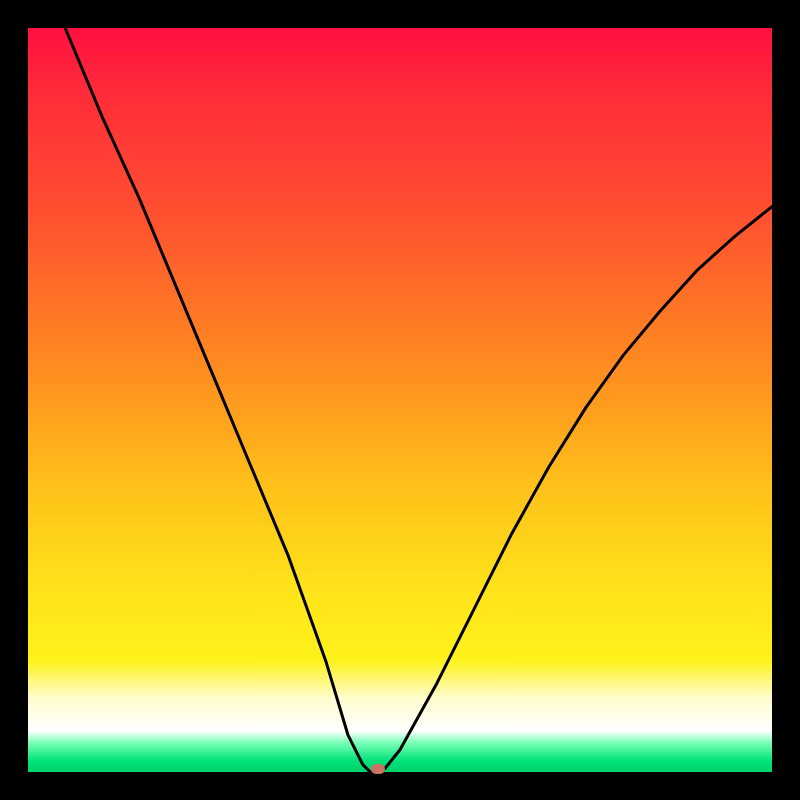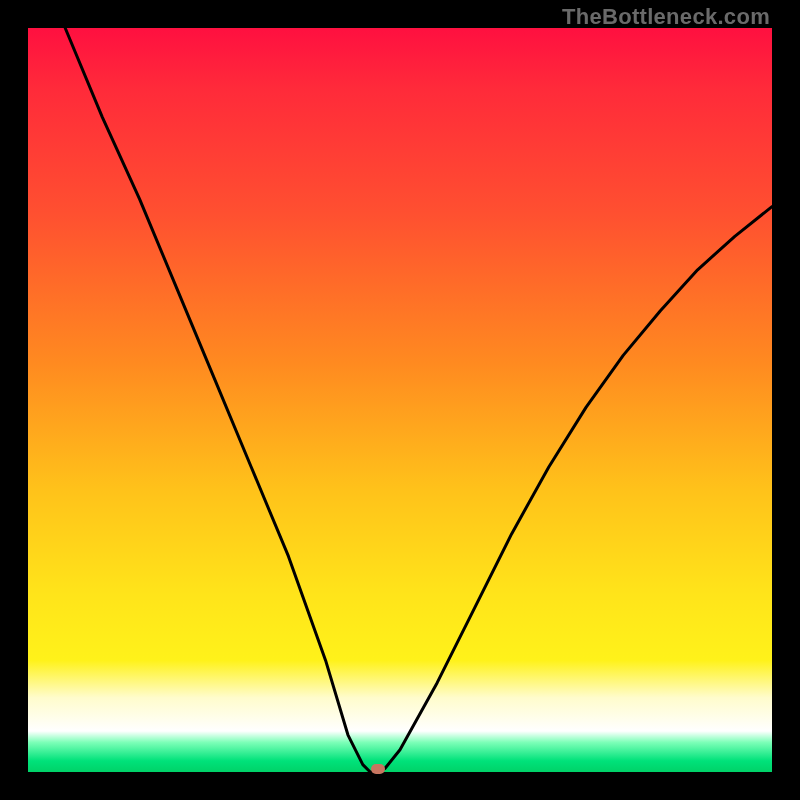--- a/index.html
+++ b/index.html
@@ -74,15 +74,14 @@
   <div class="plot">
 
     <svg class="curve" viewBox="0 0 744 744" preserveAspectRatio="none">
       <path id="curve-path" d="M37.2 0.0 L74.4 89.3 L111.6 171.1 L148.8 260.4 L186.0 349.7 L223.2 439.0 L260.4 528.2 L297.6 632.4 L319.9 706.8 L334.8 736.6 L342.2 744.0 L349.7 744.0 L357.1 740.3 L372.0 721.7 L409.2 654.7 L446.4 580.3 L483.6 505.9 L520.8 439.0 L558.0 379.4 L595.2 327.4 L632.4 282.7 L669.6 241.8 L706.8 208.3 L744.0 178.6" fill="none" stroke="#000" stroke-width="3" stroke-linejoin="round" stroke-linecap="round"></path>
     </svg>
 
     <div class="marker" id="min-marker" style="left: 342.68px; top: 736px;"></div>
 
   </div>
 
-  <div class="attribution">TheBottleneck.com</div>
 
 </div>
 
 </body></html>

